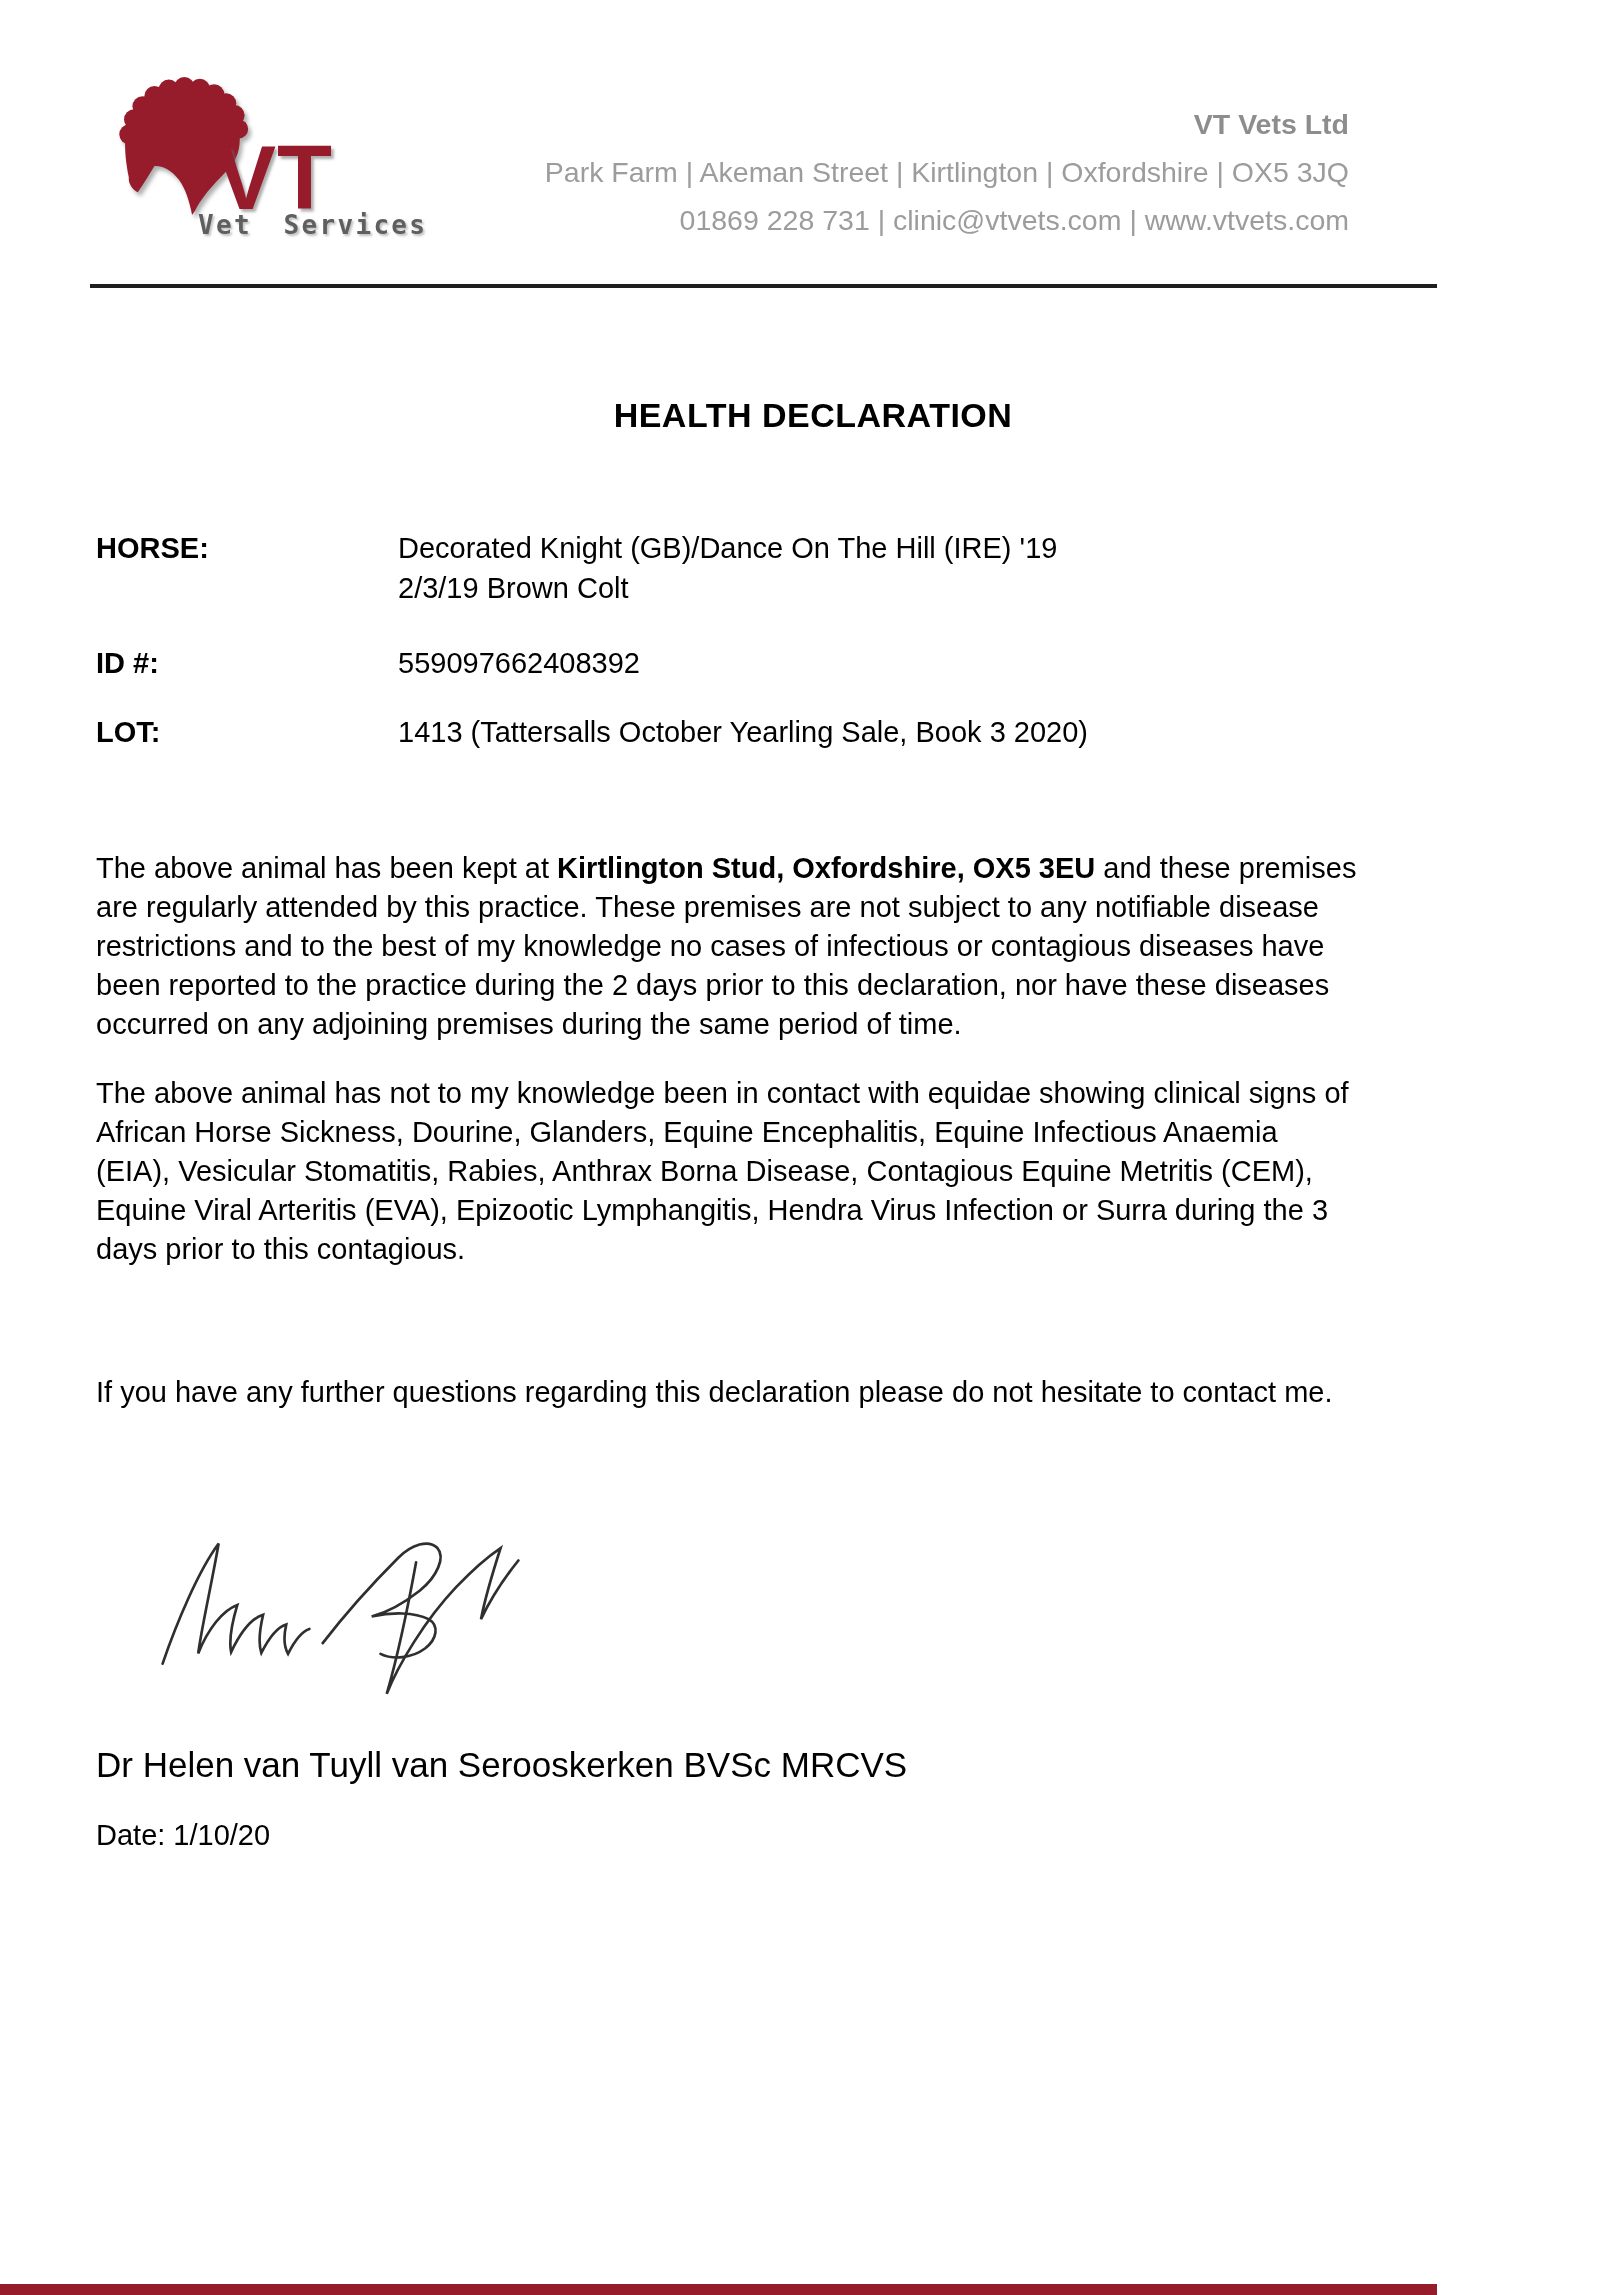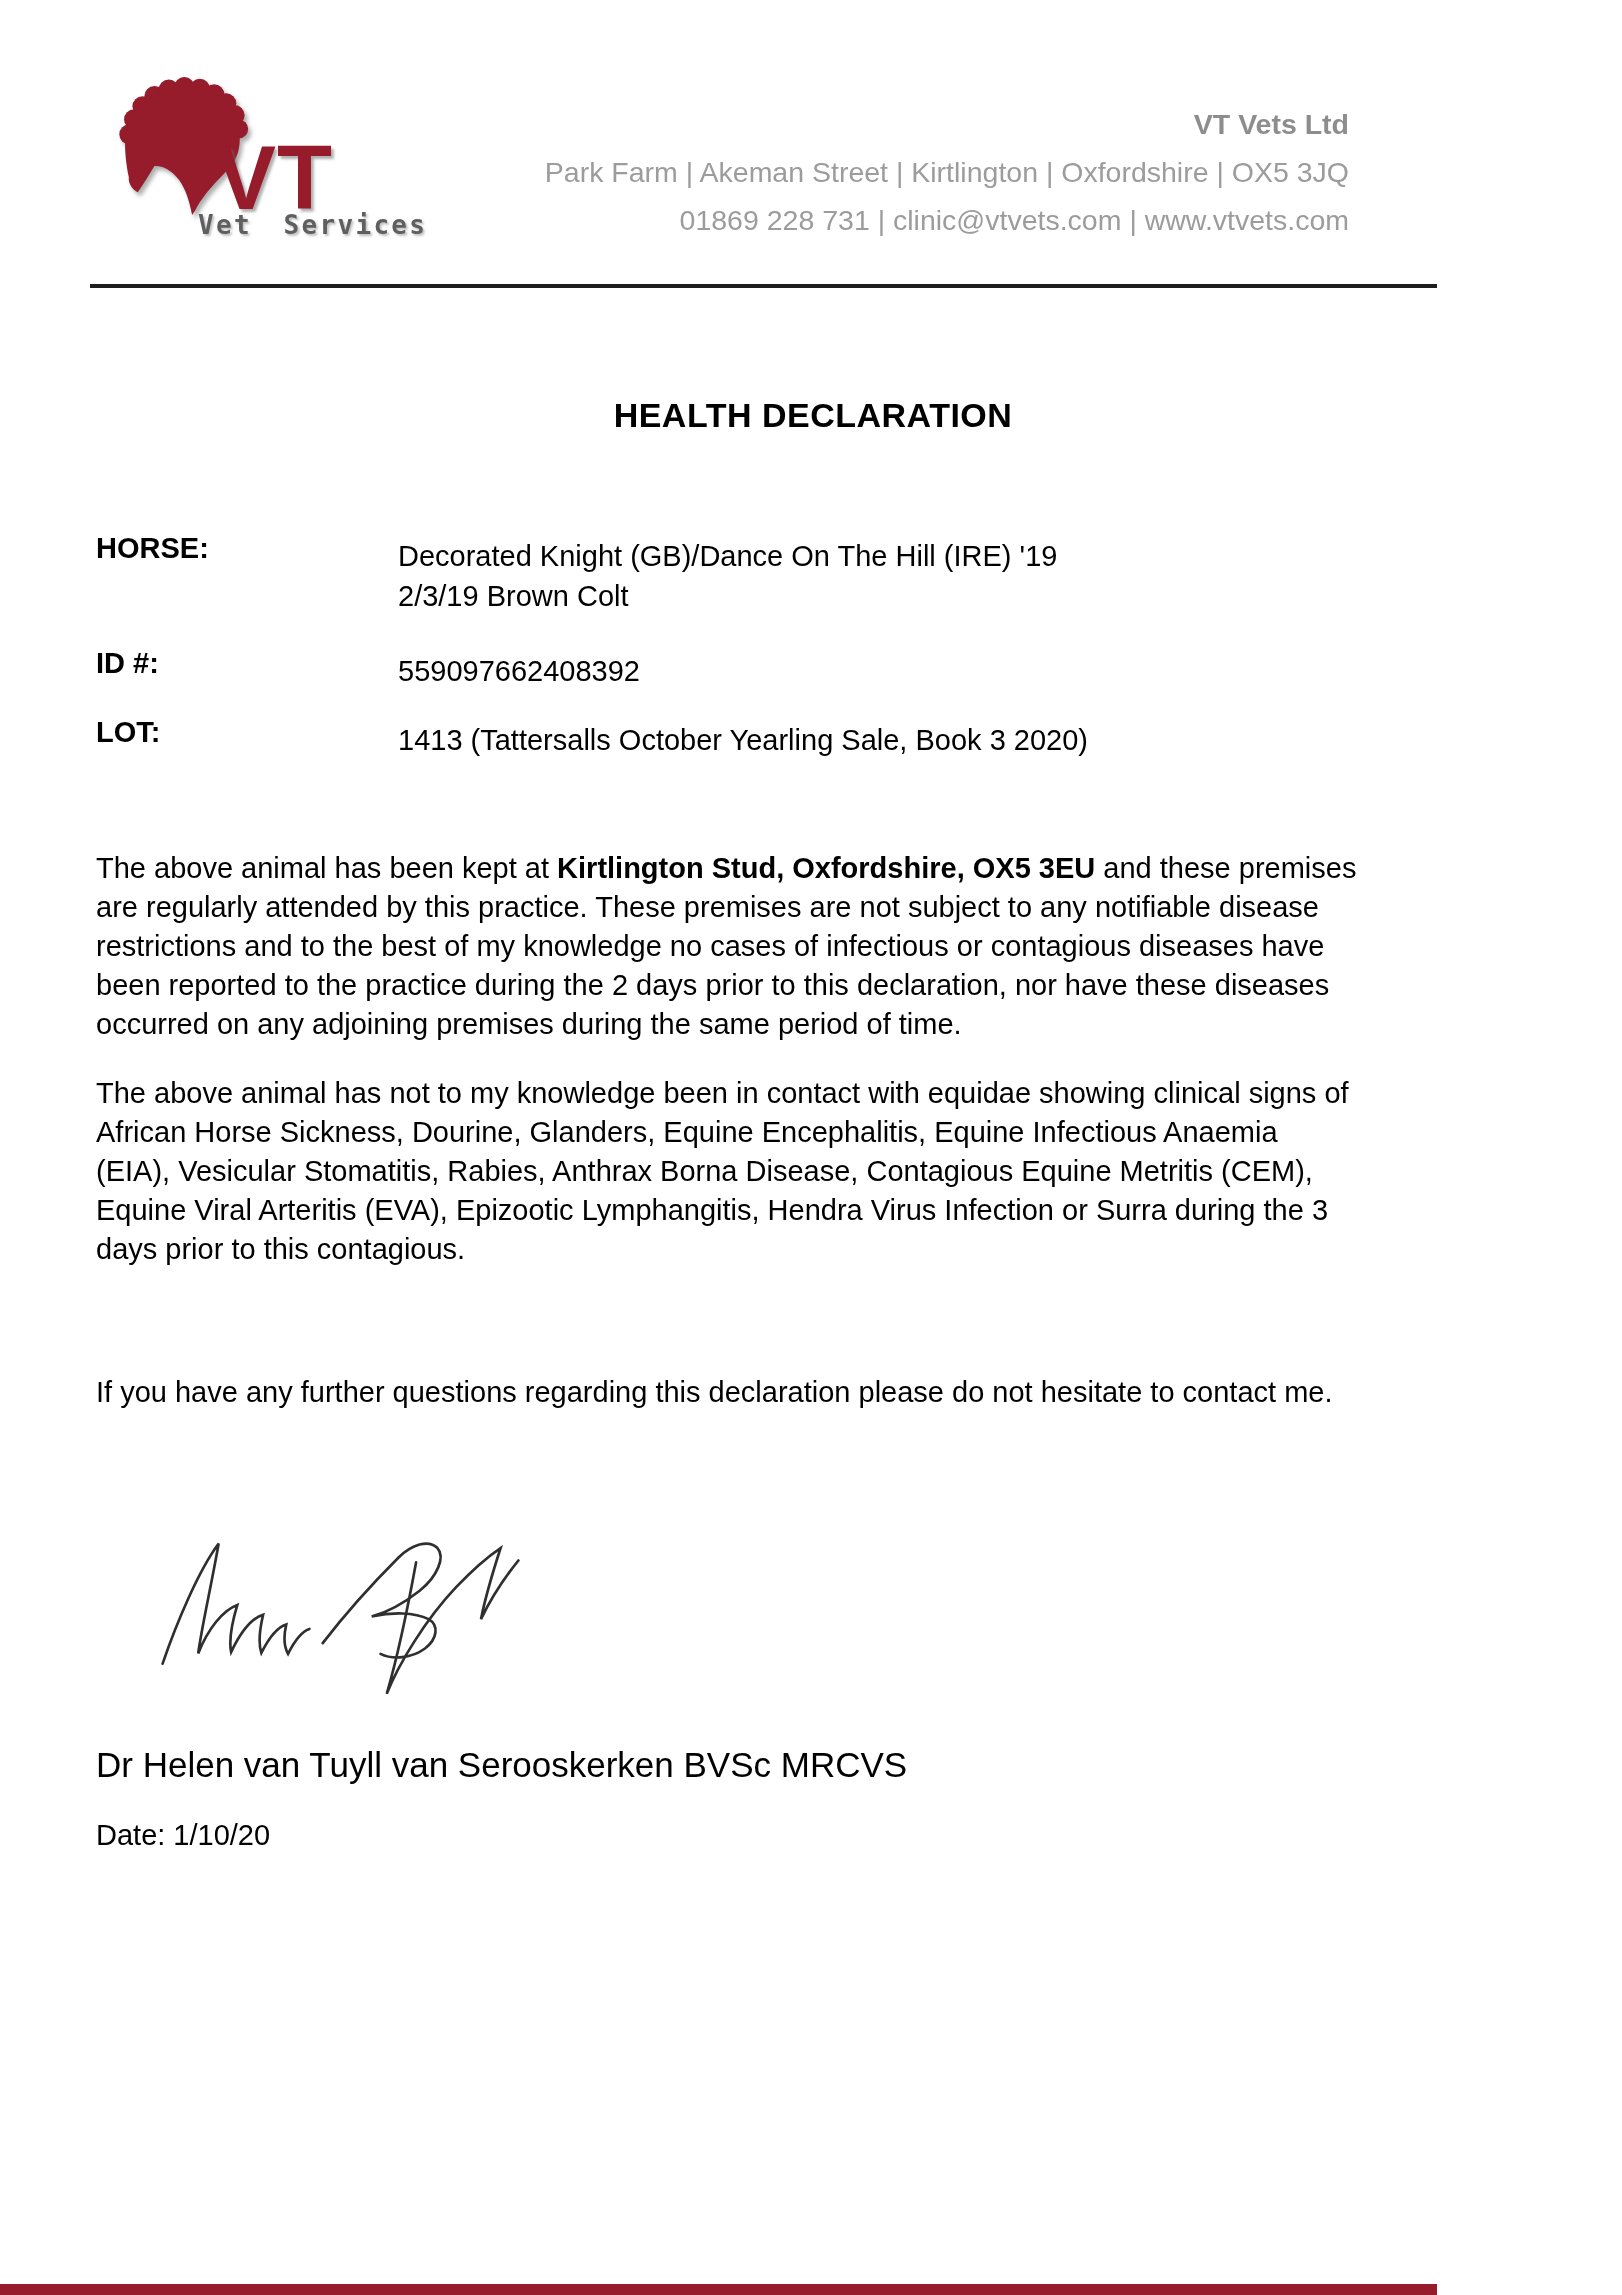--- a/index.html
+++ b/index.html
@@ -40,21 +40,21 @@
     background:#1e1e1e;
   }
   
   .doc-title{
     position:absolute;left:90px;top:396px;width:1446px;
     text-align:center;font-size:34px;font-weight:bold;letter-spacing:0.5px;
   }
   
   .field-row{position:absolute;left:96px;width:1437px;font-size:29px;line-height:40px;}
   .field-label{font-weight:bold;}
-  .field-value{position:absolute;left:302px;top:0;width:1134px;margin-top:8px;}
+  .field-value{position:absolute;left:302px;top:0;width:1134px;}
   .row-horse{top:528px;}
   .row-id{top:643px;}
   .row-lot{top:712px;}
   
   .para{position:absolute;left:96px;width:1442px;font-size:29px;line-height:39px;}
   .para-1{top:849px;}
   .para-2{top:1074px;}
   .para-q{top:1373px;}
   .bold{font-weight:bold;}
   

